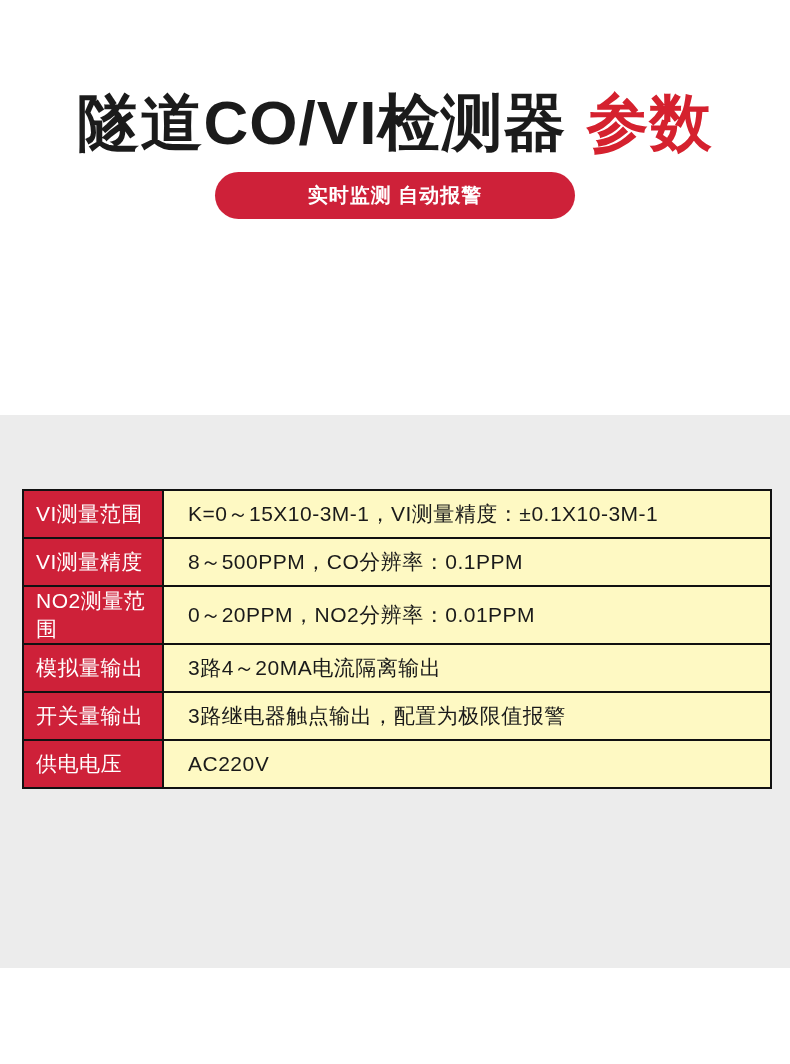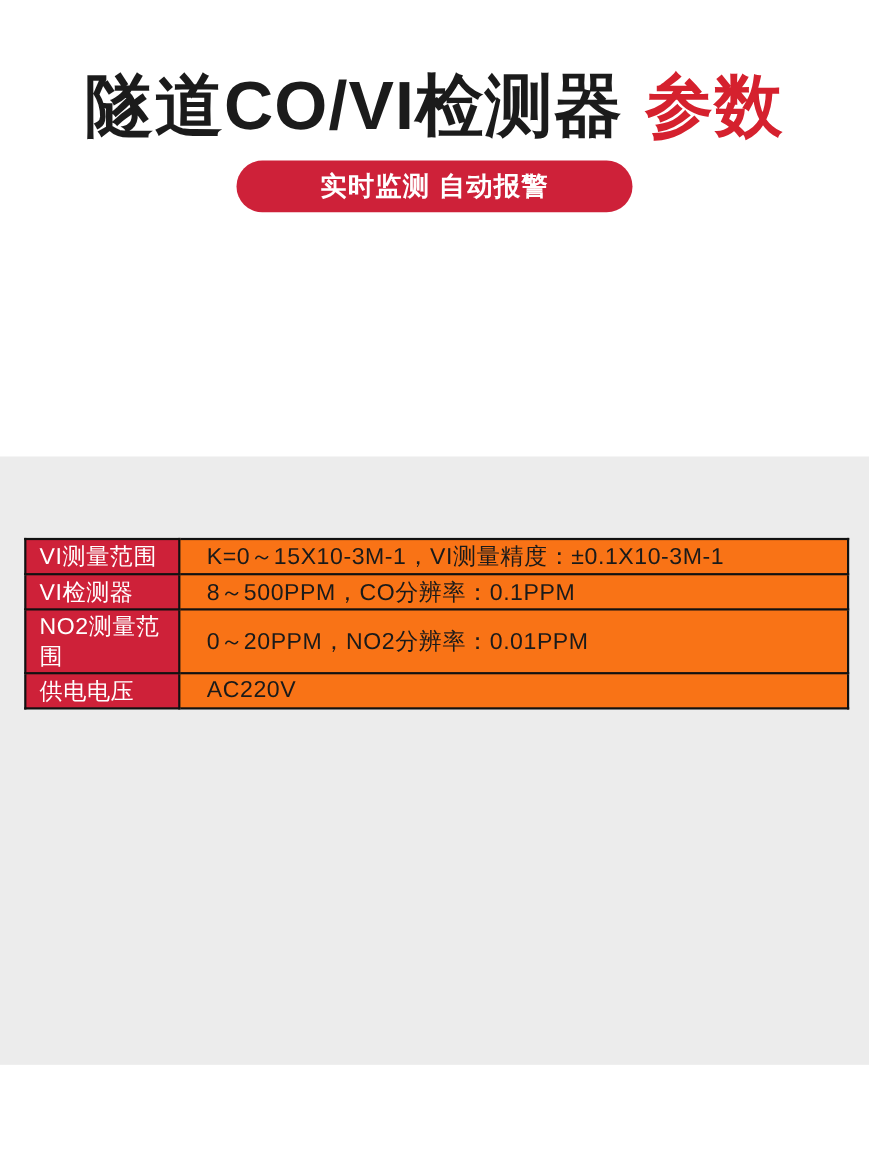--- a/index.html
+++ b/index.html
@@ -11,21 +11,21 @@
   .page {
     position: relative;
     width: 790px;
     height: 1064px;
     background: #ffffff;
     overflow: hidden;
   }
 
   
   .hero {
-    padding-top: 64px;
+    padding-top: 90px;
     text-align: center;
   }
   .title {
     font-size: 62px;
     line-height: 66px;
     font-weight: 900;
     color: #1b1b1b;
     letter-spacing: 1px;
     white-space: nowrap;
   }
@@ -42,21 +42,21 @@
     letter-spacing: 12px;
     text-indent: 12px;
   }
   .banner {
     margin: 16px auto 0 auto;
     width: 360px;
     height: 47px;
     background: #ce2139;
     border-radius: 26px;
     color: #ffffff;
-    font-size: 24px;
+    font-size: 20px;
     font-weight: 700;
     line-height: 47px;
     text-align: center;
     letter-spacing: 1px;
     white-space: nowrap;
   }
 
   
   .panel {
     position: absolute;
@@ -69,34 +69,34 @@
   .spec-table {
     position: absolute;
     left: 22px;
     top: 74px;
     width: 750px;
     border-collapse: collapse;
     table-layout: fixed;
   }
   .spec-table td {
     border: 2px solid #111111;
-    height: 32px;
+    height: 48px;
     font-size: 21px;
     vertical-align: middle;
   }
   .spec-table td.label-cell {
     width: 140px;
     background: #ce2139;
     color: #ffffff;
     font-weight: 500;
     padding-left: 12px;
     letter-spacing: 0.5px;
   }
   .spec-table td.value-cell {
-    background: #f97316;
+    background: #fef9c3;
     color: #1a1a1a;
     padding-left: 24px;
     letter-spacing: 0.5px;
   }
 </style>
 </head>
 <body>
 
 <div class="page">
 
@@ -108,26 +108,34 @@
   </div>
 
   <div class="panel">
     <table class="spec-table">
       <tbody>
         <tr>
           <td class="label-cell">VI测量范围</td>
           <td class="value-cell">K=0～15X10-3M-1，VI测量精度：±0.1X10-3M-1</td>
         </tr>
         <tr>
-          <td class="label-cell">VI检测器</td>
+          <td class="label-cell">VI测量精度</td>
           <td class="value-cell">8～500PPM，CO分辨率：0.1PPM</td>
         </tr>
         <tr>
           <td class="label-cell">NO2测量范围</td>
           <td class="value-cell">0～20PPM，NO2分辨率：0.01PPM</td>
+        </tr>
+        <tr>
+          <td class="label-cell">模拟量输出</td>
+          <td class="value-cell">3路4～20MA电流隔离输出</td>
+        </tr>
+        <tr>
+          <td class="label-cell">开关量输出</td>
+          <td class="value-cell">3路继电器触点输出，配置为极限值报警</td>
         </tr>
         <tr>
           <td class="label-cell">供电电压</td>
           <td class="value-cell">AC220V</td>
         </tr>
       </tbody>
     </table>
   </div>
 
 </div>

